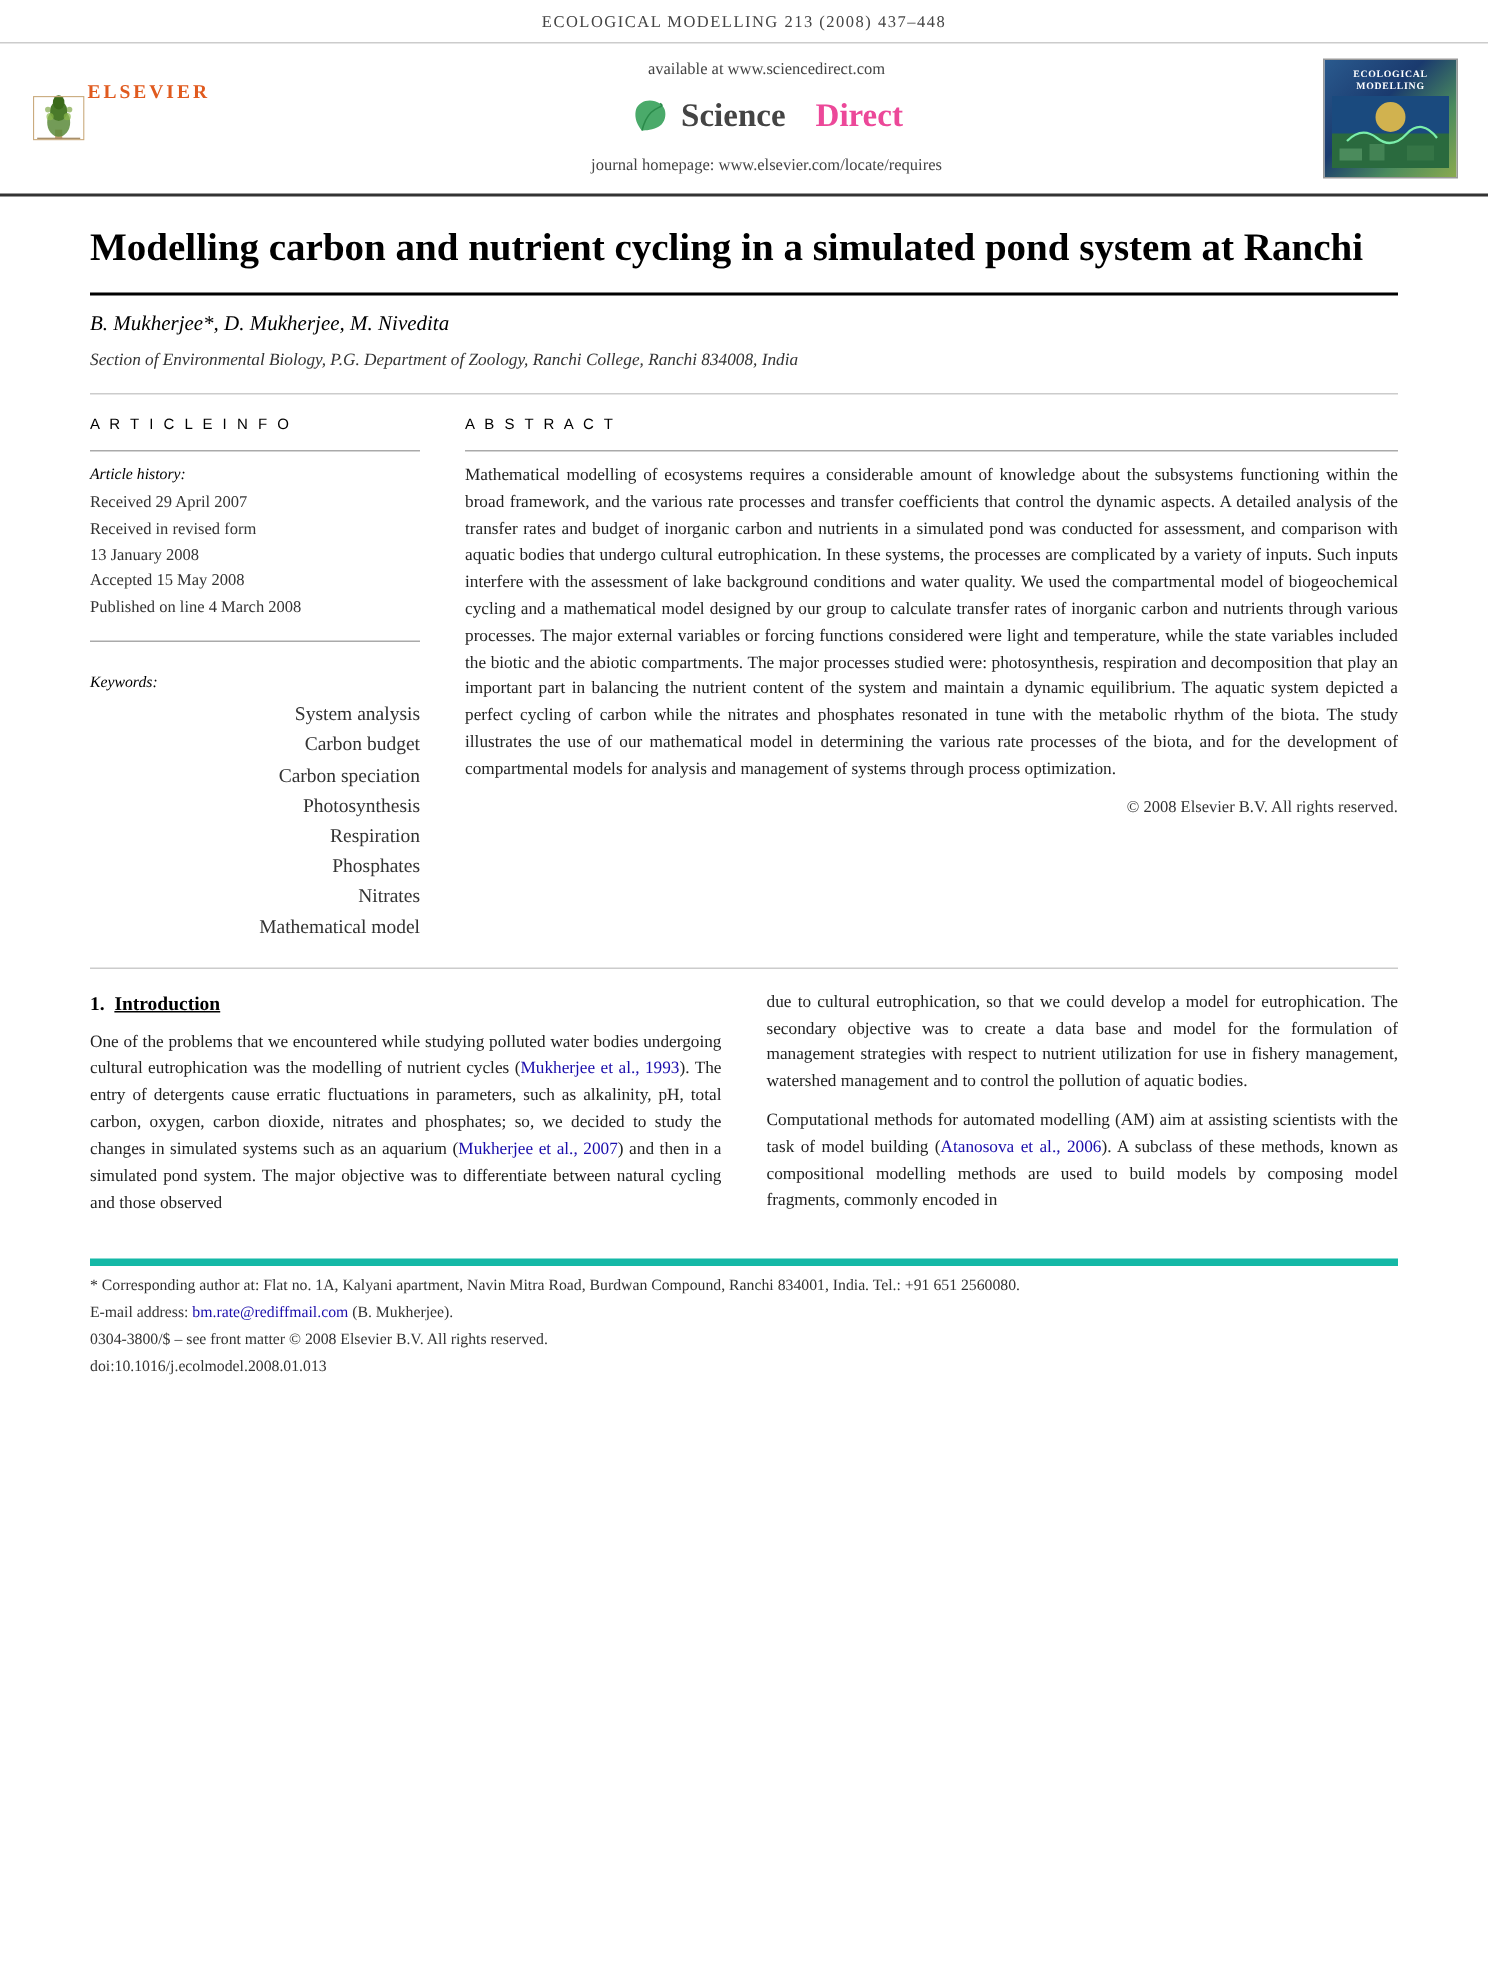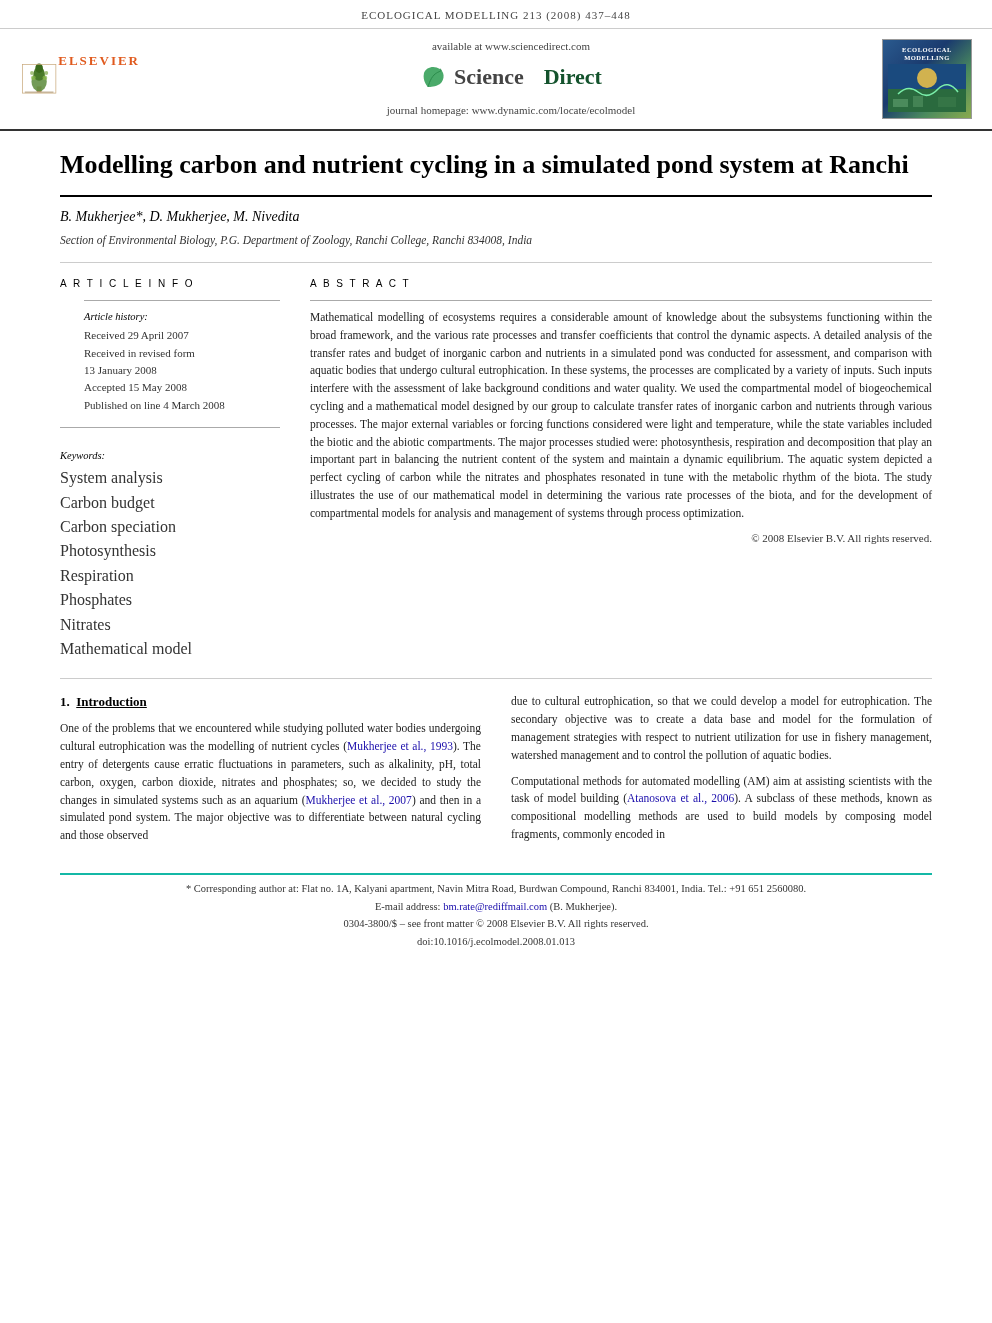--- a/index.html
+++ b/index.html
@@ -68,21 +68,21 @@
       align-items: center;
       gap: 4px;
     }
 
     .sd-text {
       font-size: 22px;
       font-weight: bold;
     }
 
     .sd-science { color: #444; }
-    .sd-direct { color: #14532d; margin-left: 20px; }
+    .sd-direct { color: #ec4899; margin-left: 20px; }
 
     .center-info .journal-home {
       font-size: 11px;
       color: #444;
       margin-top: 6px;
     }
 
     .eco-model-cover {
       width: 90px;
       height: 80px;
@@ -163,21 +163,20 @@
       font-weight: normal;
       color: #000;
       margin-bottom: 8px;
       font-family: Arial, sans-serif;
     }
 
     .info-block {
       border-top: 1px solid #aaa;
       padding-top: 8px;
       margin-bottom: 14px;
-      margin-left: 24px;
     }
 
     .info-label {
       font-size: 10.5px;
       font-style: italic;
       color: #000;
       margin-bottom: 4px;
     }
 
     .info-date {
@@ -186,24 +185,25 @@
       margin-bottom: 2px;
       line-height: 1.4;
     }
 
     .keywords-block {
       border-top: 1px solid #aaa;
       padding-top: 20px;
     }
 
     .keyword-item {
-      font-size: 16px;
+      font-size: 13px;
       color: #333;
       margin-bottom: 2px;
       line-height: 1.4;
+      text-align: right;
     }
 
     
     .abstract-block {
       border-top: 1px solid #aaa;
       padding-top: 8px;
     }
 
     .abstract-text {
       font-size: 11.5px;
@@ -256,24 +256,23 @@
       margin-bottom: 8px;
     }
 
     .link-text {
       color: #1a0dab;
       text-decoration: none;
     }
 
     
     .footnote-area {
-      border-top: 2px solid #14b8a6;
+      border-top: 5px solid #14b8a6;
       margin-top: 20px;
       padding-top: 6px;
-      text-align: center;
     }
 
     .footnote-text {
       font-size: 10.5px;
       color: #333;
       line-height: 1.5;
       margin-bottom: 2px;
     }
   </style>
 </head>
@@ -312,21 +311,21 @@
     <div class="sciencedirect-logo">
 
       <svg width="30" height="28" viewBox="0 0 30 28">
         <path d="M8 24 C8 24 2 18 4 10 C6 4 14 2 20 6 C26 10 24 20 18 22 C14 24 8 24 8 24Z" fill="#4aaa6a"></path>
         <path d="M8 24 C8 24 10 16 14 12 C18 8 24 8 20 6" fill="none" stroke="#2a8a4a" stroke-width="1"></path>
       </svg>
       <span class="sd-text">
         <span class="sd-science">Science</span><span class="sd-direct">Direct</span>
       </span>
     </div>
-    <div class="journal-home">journal homepage: www.dynamic.com/locate/ecolmodel</div>
+    <div class="journal-home">journal homepage: www.elsevier.com/locate/requires</div>
   </div>
 
   <div class="eco-model-cover">
     <div style="font-size:6.5px; letter-spacing:0.5px; line-height:1.3;">ECOLOGICAL
 MODELLING</div>
     <svg width="78" height="48" viewBox="0 0 78 48" style="margin-top:2px;">
       <rect width="78" height="48" fill="#1a4a7e"></rect>
       <rect x="0" y="25" width="78" height="23" fill="#2a6a3e"></rect>
       <circle cx="39" cy="14" r="10" fill="#ffcc44" opacity="0.8"></circle>
       <path d="M10 30 Q20 20 30 28 Q40 36 50 25 Q60 15 70 28" fill="none" stroke="#7aeeaa" stroke-width="1.5"></path>

